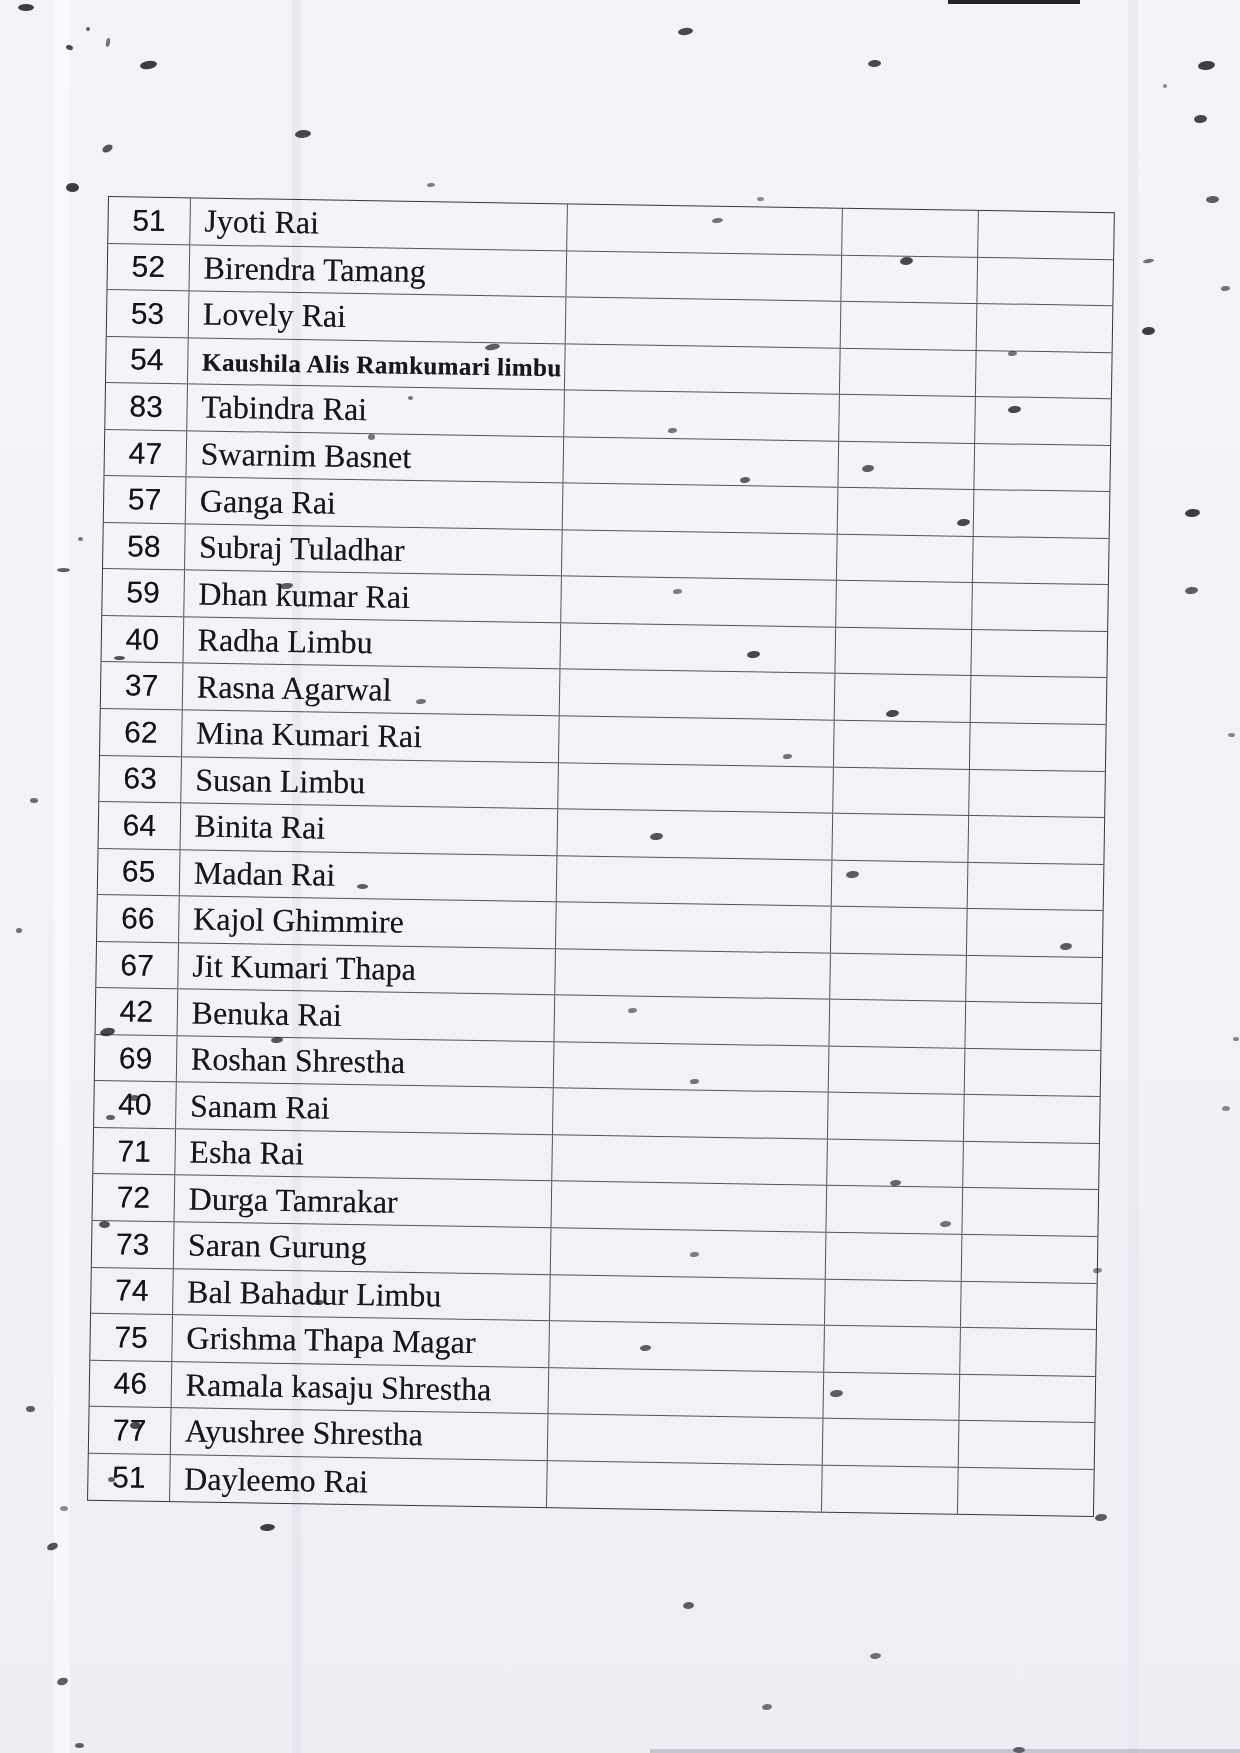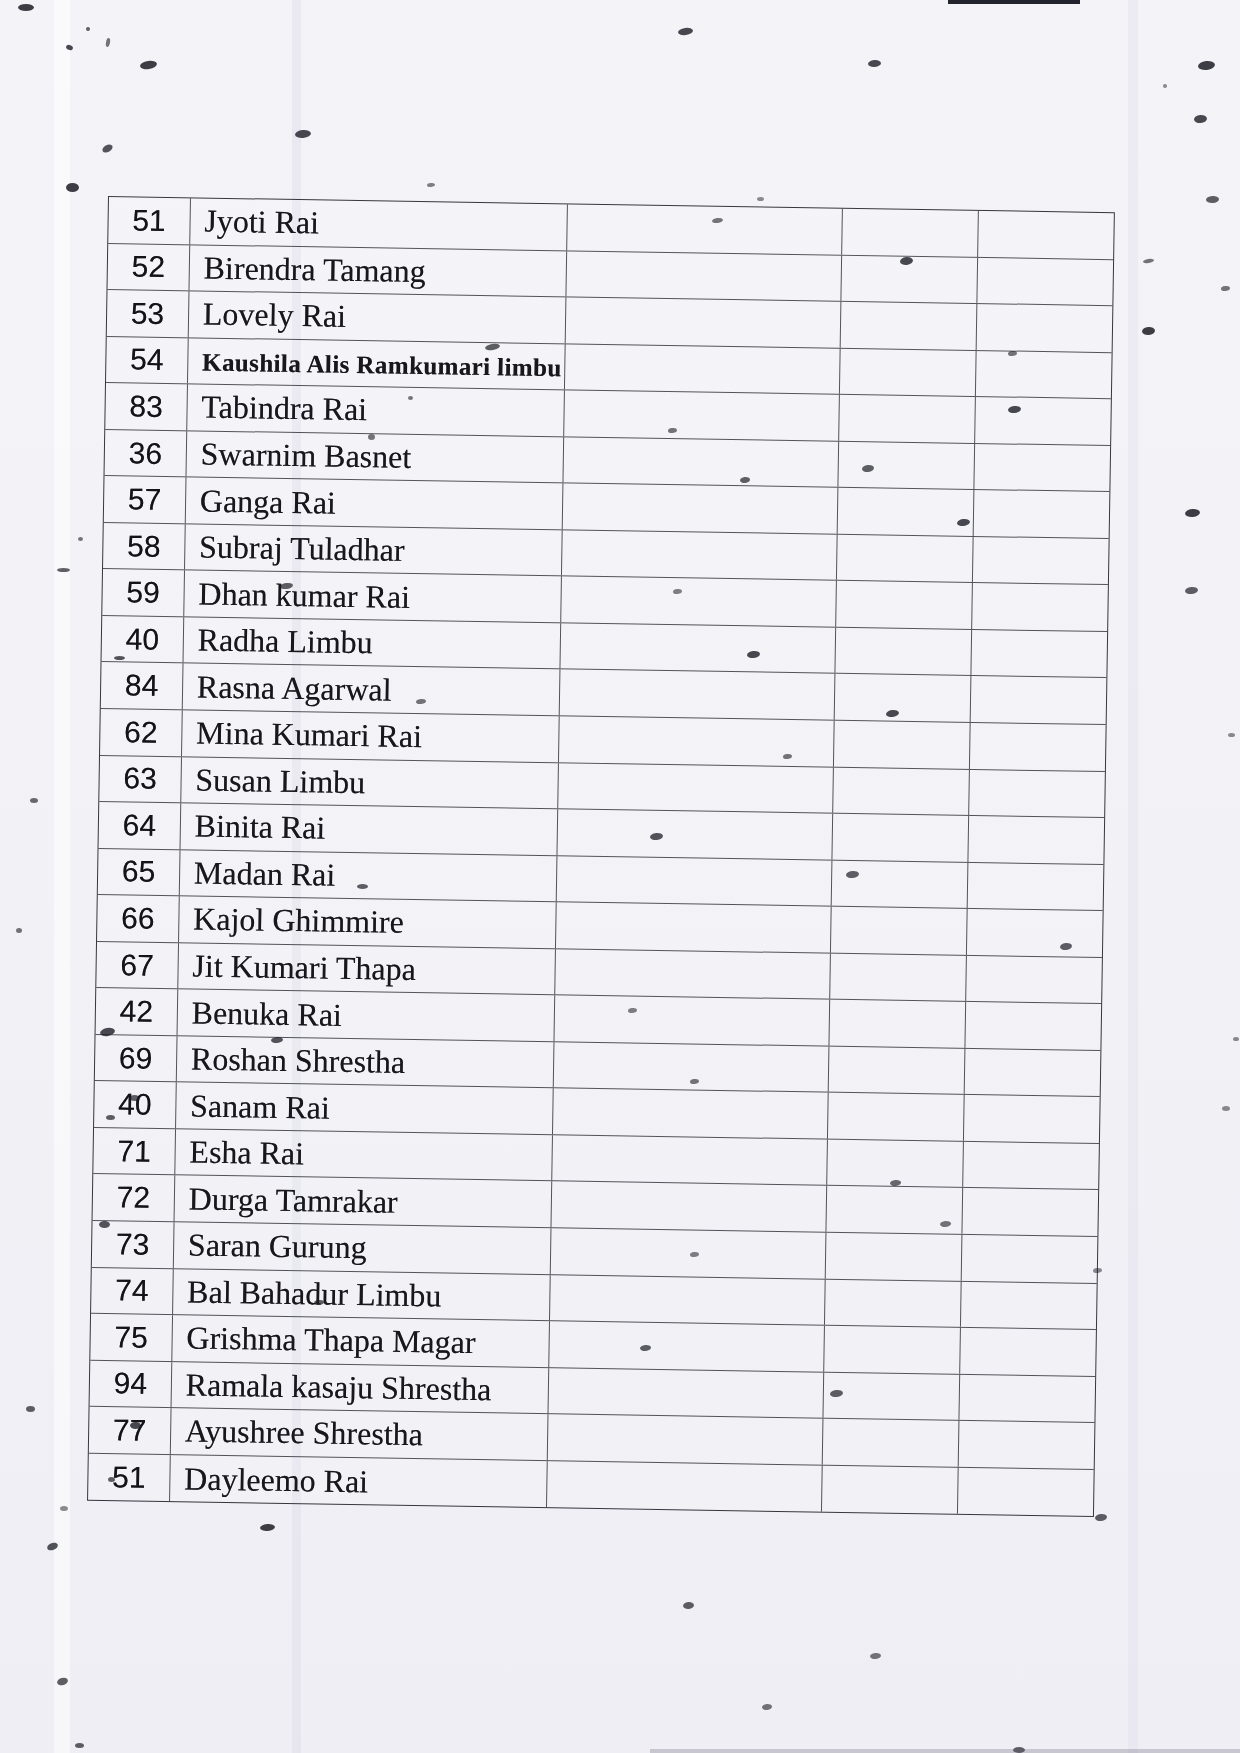--- a/index.html
+++ b/index.html
@@ -74,21 +74,21 @@
       <div class="cell c-b3"></div>
     </div>
     <div class="row">
       <div class="cell c-num">83</div>
       <div class="cell c-name">Tabindra Rai</div>
       <div class="cell c-b1"></div>
       <div class="cell c-b2"></div>
       <div class="cell c-b3"></div>
     </div>
     <div class="row">
-      <div class="cell c-num">36</div>
+      <div class="cell c-num">47</div>
       <div class="cell c-name">Swarnim Basnet</div>
       <div class="cell c-b1"></div>
       <div class="cell c-b2"></div>
       <div class="cell c-b3"></div>
     </div>
     <div class="row">
       <div class="cell c-num">57</div>
       <div class="cell c-name">Ganga Rai</div>
       <div class="cell c-b1"></div>
       <div class="cell c-b2"></div>
@@ -109,21 +109,21 @@
       <div class="cell c-b3"></div>
     </div>
     <div class="row">
       <div class="cell c-num">40</div>
       <div class="cell c-name">Radha Limbu</div>
       <div class="cell c-b1"></div>
       <div class="cell c-b2"></div>
       <div class="cell c-b3"></div>
     </div>
     <div class="row">
-      <div class="cell c-num">84</div>
+      <div class="cell c-num">37</div>
       <div class="cell c-name">Rasna Agarwal</div>
       <div class="cell c-b1"></div>
       <div class="cell c-b2"></div>
       <div class="cell c-b3"></div>
     </div>
     <div class="row">
       <div class="cell c-num">62</div>
       <div class="cell c-name">Mina Kumari Rai</div>
       <div class="cell c-b1"></div>
       <div class="cell c-b2"></div>
@@ -214,21 +214,21 @@
       <div class="cell c-b3"></div>
     </div>
     <div class="row">
       <div class="cell c-num">75</div>
       <div class="cell c-name">Grishma Thapa Magar</div>
       <div class="cell c-b1"></div>
       <div class="cell c-b2"></div>
       <div class="cell c-b3"></div>
     </div>
     <div class="row">
-      <div class="cell c-num">94</div>
+      <div class="cell c-num">46</div>
       <div class="cell c-name">Ramala kasaju Shrestha</div>
       <div class="cell c-b1"></div>
       <div class="cell c-b2"></div>
       <div class="cell c-b3"></div>
     </div>
     <div class="row">
       <div class="cell c-num">77</div>
       <div class="cell c-name">Ayushree Shrestha</div>
       <div class="cell c-b1"></div>
       <div class="cell c-b2"></div>

